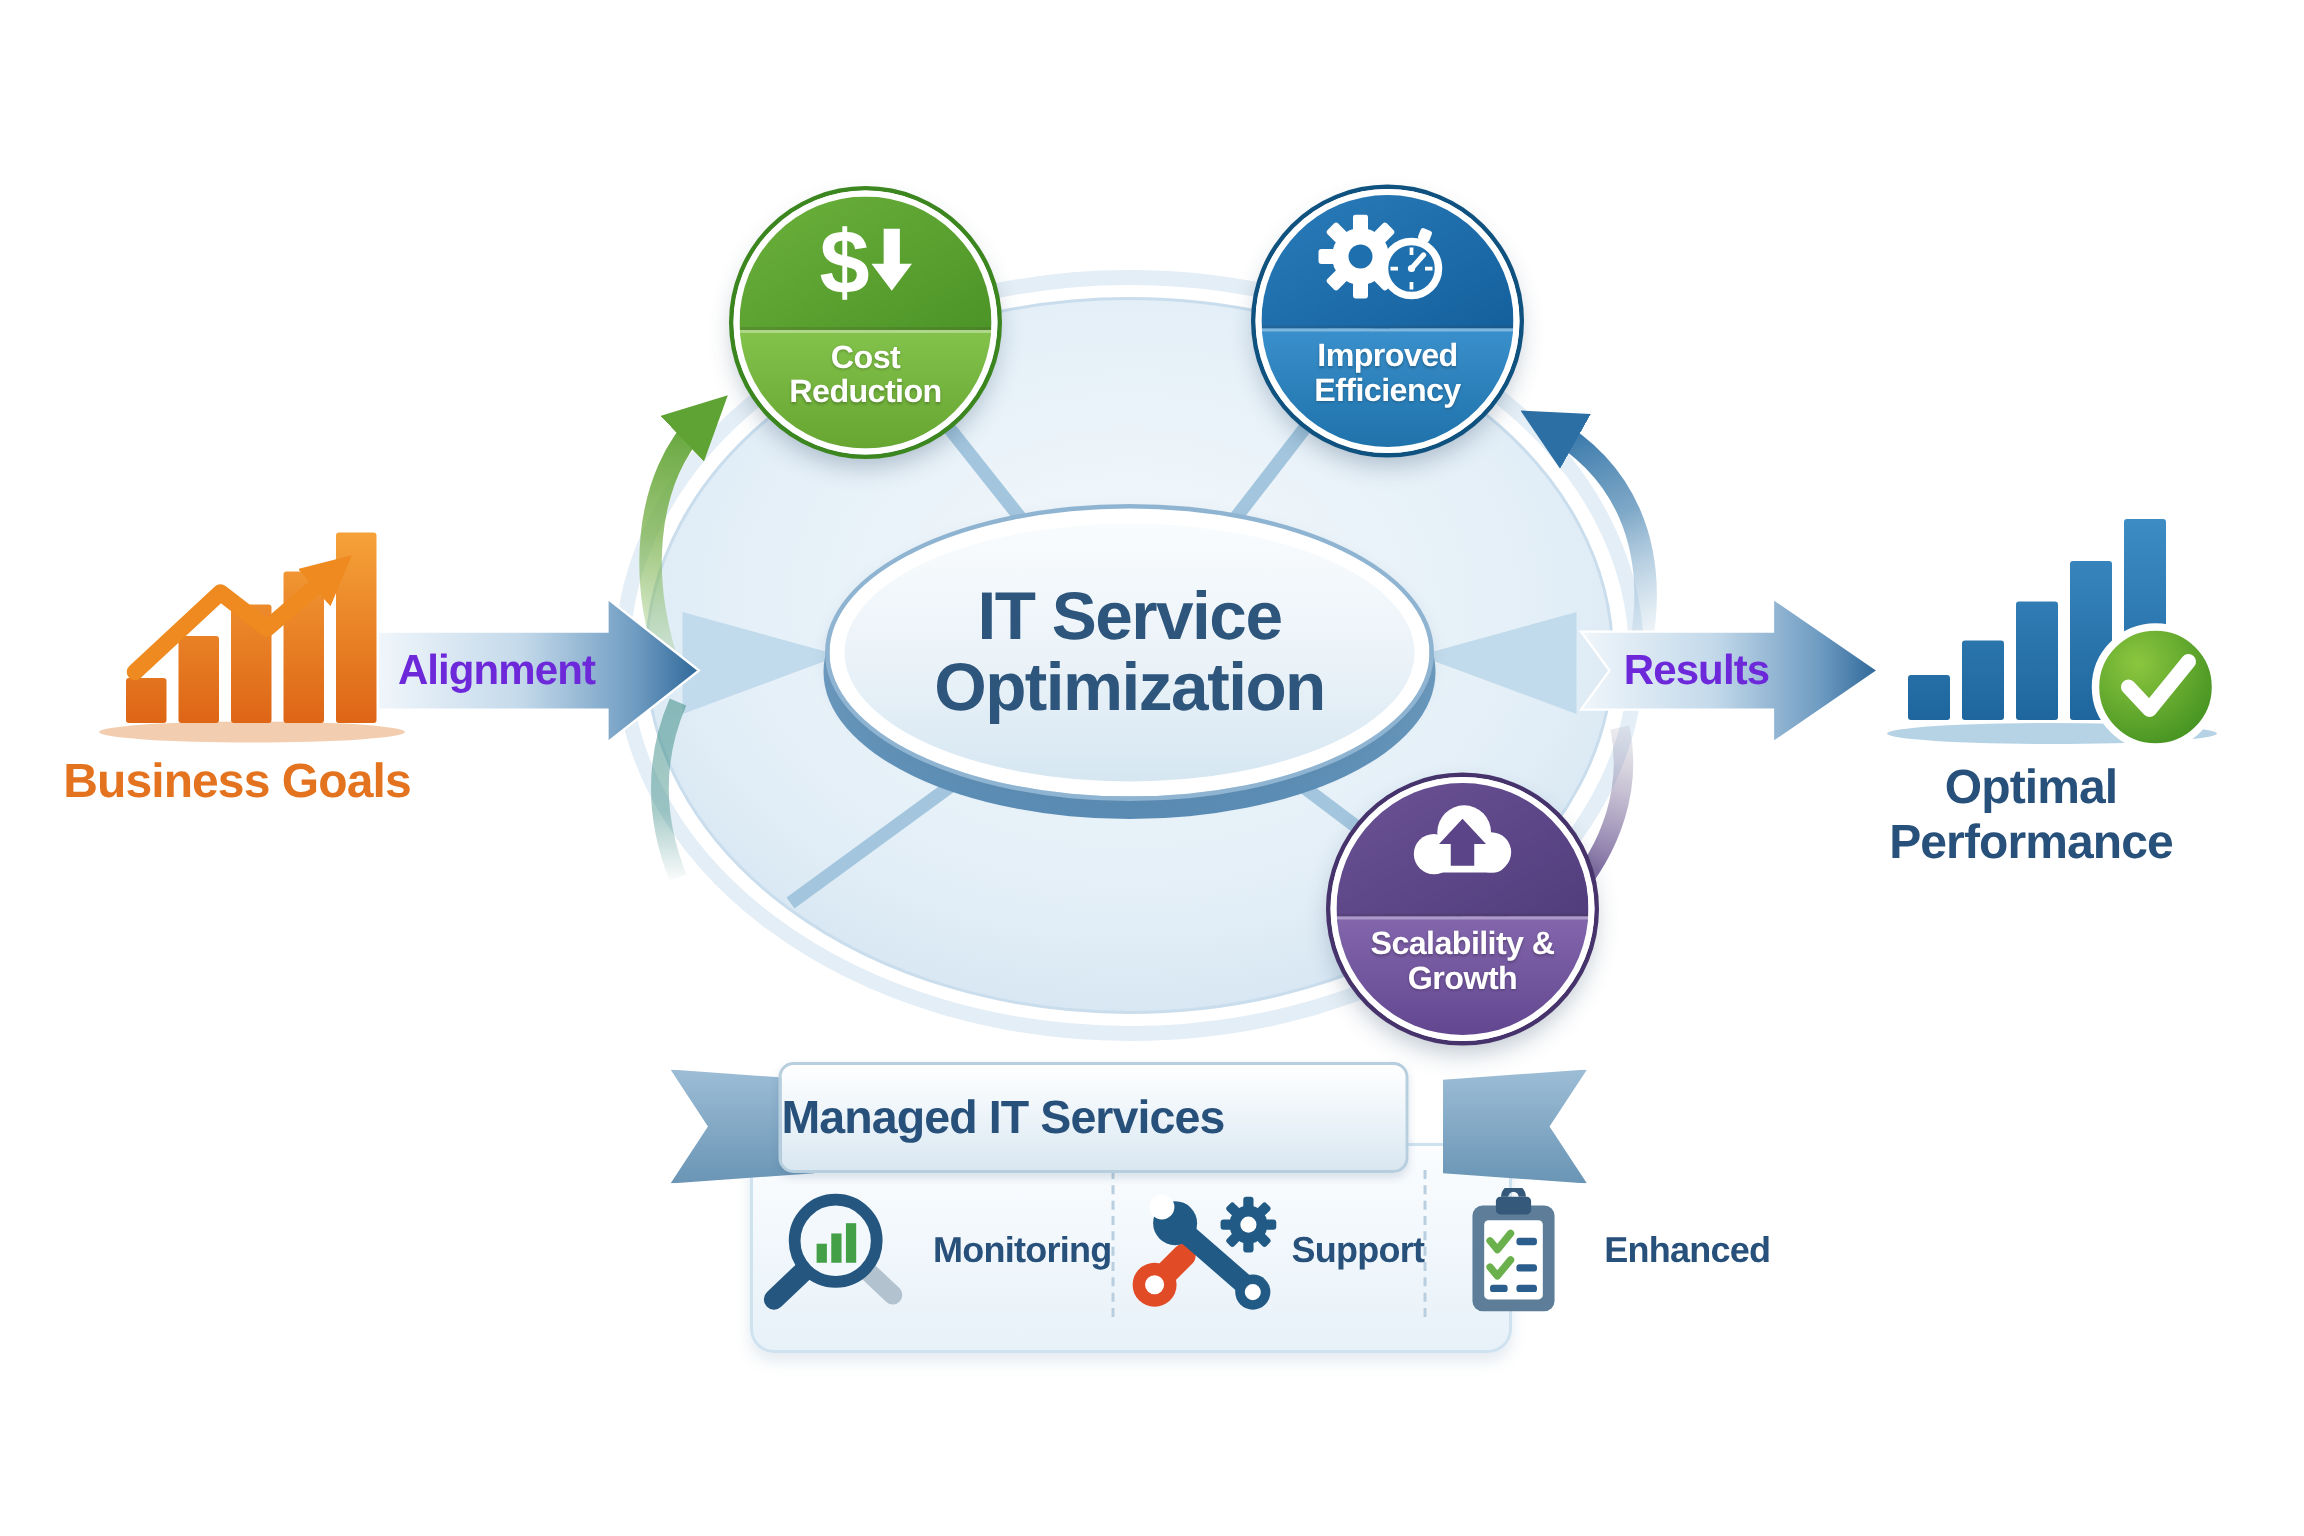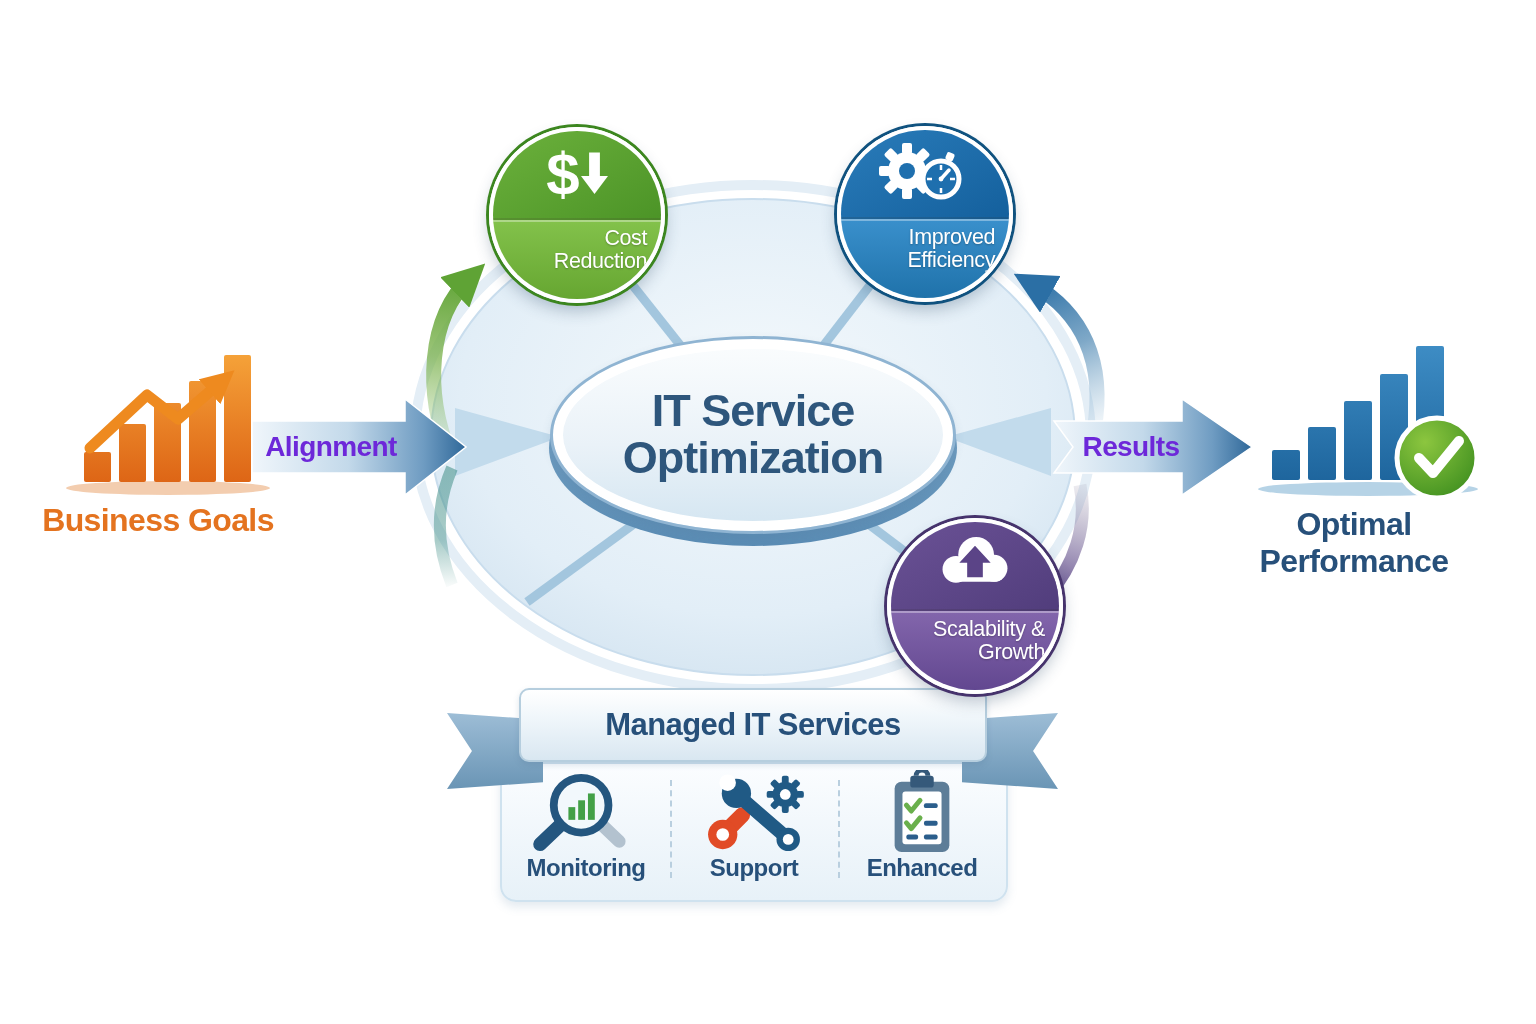--- a/index.html
+++ b/index.html
@@ -21,55 +21,55 @@
 
   
   .badge { position:absolute; width:176px; height:176px; border-radius:50%;
     border:4px solid #fff; overflow:hidden;
     box-shadow:0 0 0 3px var(--rim), 0 8px 16px rgba(40,70,100,.30); }
   .badge .half-top { height:53%; display:flex; align-items:center; justify-content:center;
     border-bottom:2px solid rgba(0,0,0,.18); background:var(--topbg); }
   .badge .half-bottom { height:47%; background:var(--botbg);
     box-shadow:inset 0 2px 0 rgba(255,255,255,.35);
     display:flex; align-items:flex-start; justify-content:center; }
-  .badge .badge-label { margin-top:7px; width:100%; padding:0 14px; text-align:right;
-    font-size:21.5px; font-weight:normal; color:#fff; line-height:1.08; letter-spacing:-0.4px;
+  .badge .badge-label { margin-top:7px; width:100%; padding:0 14px; text-align:center;
+    font-size:21.5px; font-weight:bold; color:#fff; line-height:1.08; letter-spacing:-0.4px;
     text-shadow:0 1px 2px rgba(0,0,0,.25); }
   .badge-green  { --rim:#3c861f; --topbg:linear-gradient(150deg,#6cb13c,#4c9427); --botbg:linear-gradient(180deg,#83c24b,#66a631); left:489px; top:127px; }
   .badge-blue   { --rim:#10527f; --topbg:linear-gradient(150deg,#2a7cba,#14609d); --botbg:linear-gradient(180deg,#3a90cc,#1f72aa); left:837px; top:126px; }
   .badge-red    { --rim:#9c1d12; --topbg:linear-gradient(150deg,#d03527,#b02115); --botbg:linear-gradient(180deg,#e25a3b,#c43221); left:441px; top:514px; }
   .badge-purple { --rim:#46336c; --topbg:linear-gradient(150deg,#6b5296,#513d7c); --botbg:linear-gradient(180deg,#8366ac,#624790); left:887px; top:518px; }
   .dollar-glyph { font-size:60px; font-weight:bold; color:#fff; letter-spacing:-2px; margin-right:3px; }
 
   
   .flow-label { position:absolute; font-weight:bold; color:#6d28d9; text-align:center; letter-spacing:-0.6px; }
   .lbl-alignment { left:252px; top:431px; width:158px; font-size:28px; }
   .lbl-results   { left:1066px; top:431px; width:130px; font-size:28px; }
   .lbl-business  { left:28px;  top:502px; width:260px; font-size:32px; color:#e4731f; }
   .lbl-optimal   { left:1198px; top:506px; width:312px; font-size:32px; color:#27507a; }
 
   
   .ribbon-tail { position:absolute; top:713px; width:96px; height:76px;
     background:linear-gradient(180deg,#9dbdd6,#6a95b5); }
   .tail-left  { left:447px; clip-path:polygon(0 0,100% 9%,100% 91%,0 100%,26% 50%); }
   .tail-right { left:962px; clip-path:polygon(0 9%,100% 0,74% 50%,100% 100%,0 91%); }
-  .ribbon-band { position:absolute; left:519px; top:688px; width:468px; height:74px;
+  .ribbon-band { position:absolute; left:519px; top:708px; width:420px; height:74px;
     background:linear-gradient(180deg,#ffffff 0%,#eef5fa 45%,#d9e7f1 100%);
     border:2px solid #b6cede; border-radius:10px;
     box-shadow:0 3px 6px rgba(70,105,140,.18);
-    display:flex; align-items:center; justify-content:center; }
+    display:flex; align-items:center; }
   .banner-title { font-size:31px; font-weight:bold; color:#27507a; letter-spacing:-0.6px; }
 
   
   .panel { position:absolute; left:500px; top:762px; width:508px; height:140px;
     border-radius:16px; border:2px solid #cfe2ef;
     background:linear-gradient(180deg,#fbfdff,#e7f1f8);
     box-shadow:0 5px 10px rgba(100,140,170,.18);
     display:flex; padding-top:6px; }
-  .svc-col { flex:1; display:flex; flex-direction:column; align-items:center; justify-content:flex-start; position:relative; }
+  .svc-col { flex:1; display:flex; flex-direction:row; align-items:center; justify-content:flex-start; position:relative; }
   .svc-col + .svc-col::before { content:""; position:absolute; left:0; top:10px; height:75%;
     border-left:2px dashed #b9cfdf; }
   .svc-label { font-size:24px; font-weight:bold; color:#27507a; letter-spacing:-0.5px; margin-top:-2px; }
 </style>
 </head>
 <body>
 
 <div class="stage">
 
   <svg class="bg" width="1536" height="1024" viewBox="0 0 1536 1024">

